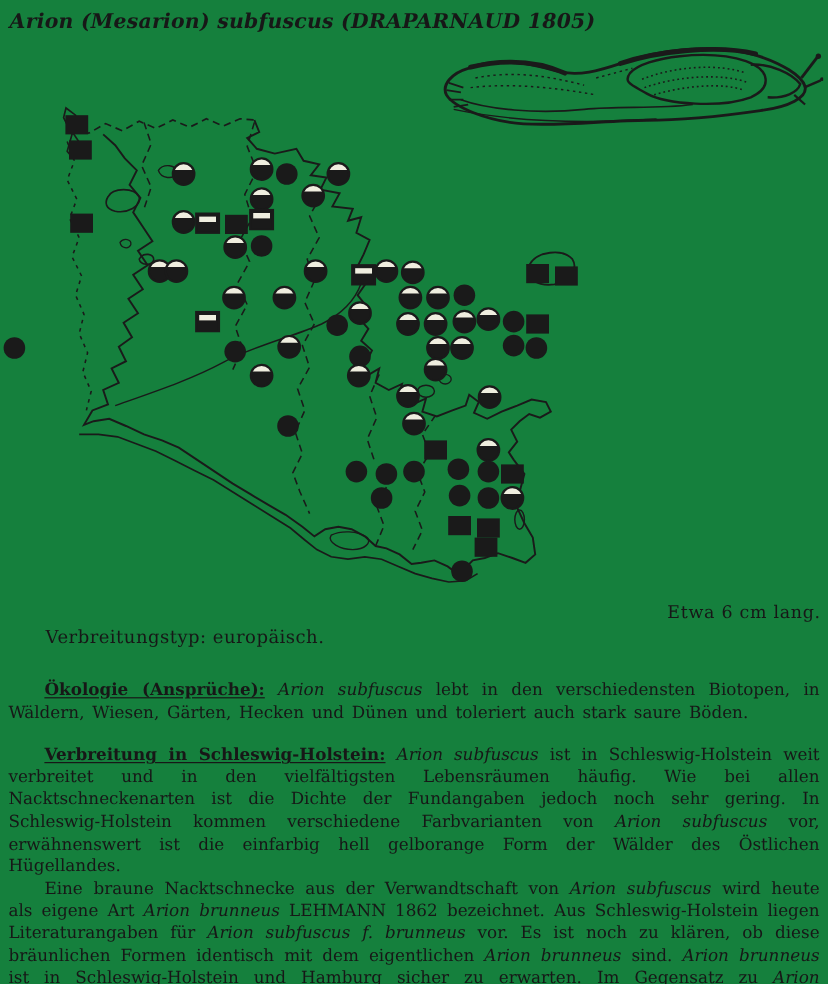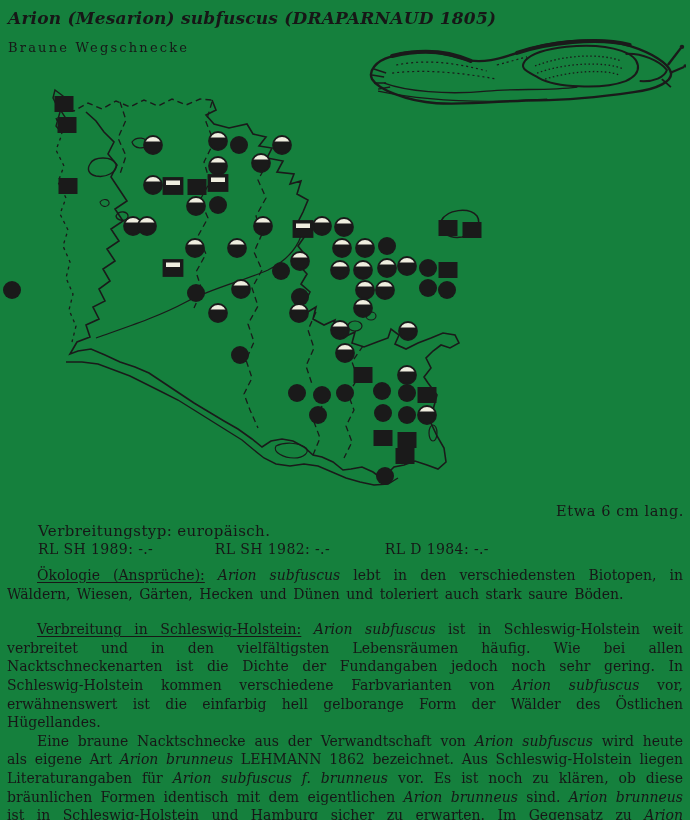--- a/index.html
+++ b/index.html
@@ -13,32 +13,31 @@
   .size-note{position:absolute;right:6px;top:503px;font-size:14.5px;letter-spacing:.6px;white-space:nowrap;text-align:right;}
   .dist-type{position:absolute;left:38px;top:522px;font-size:15px;letter-spacing:.4px;}
   .rl-line{position:absolute;left:38px;top:541px;font-size:14px;letter-spacing:.4px;white-space:nowrap;}
   .rl-line .rl-item{display:inline-block;}
   .rl-line .rl-item:nth-child(1){width:172px;}
   .rl-line .rl-item:nth-child(2){width:165px;}
   .text-block{position:absolute;left:7px;top:566px;width:676px;text-align:justify;
               font-size:14px;line-height:18.6px;word-spacing:2px;}
   .para{margin:0;text-indent:30px;}
   .para.gap{margin-bottom:17px;}
-  .seg-label{font-weight:normal;text-decoration:underline;text-underline-offset:2px;}
+  .seg-label{font-weight:bold;text-decoration:underline;text-underline-offset:2px;}
   .seg-italic{font-style:italic;}
   svg{display:block;}
   .ink-line{stroke:#1a1a1a;fill:none;}
 </style>
 </head>
 <body>
 
 <div class="page">
 
   <div class="title">Arion (Mesarion) subfuscus (DRAPARNAUD 1805)</div>
-  <div class="subtitle">Braune Wegschnecke</div>
 
   <div class="slug-wrap">
     <svg width="320" height="98" viewBox="0 0 318 96">
       <path class="ink-line" stroke-width="2.4" d="M 6,58 C 2,50 10,40 24,36 C 44,28 70,30 96,38 C 120,45 142,34 166,27 C 192,20 232,16 262,25 C 284,32 300,42 303,51 C 305,60 290,68 266,71 C 238,75 206,79 172,79 C 140,79 104,84 70,82 C 40,80 12,68 6,58 Z"></path>
       <path class="ink-line" stroke-width="4" stroke-linecap="round" d="M 26,35 C 60,27 86,32 104,40"></path>
       <path class="ink-line" stroke-width="4" stroke-linecap="round" d="M 150,32 C 180,22 230,16 262,24"></path>
       <path class="ink-line" stroke-width="2" d="M 158,40 C 170,26 224,20 254,30 C 274,37 276,52 258,60 C 234,69 188,66 172,57 C 160,50 152,48 158,40 Z"></path>
       <path class="ink-line" stroke-width="1.3" stroke-dasharray="1.5 2.5" d="M 168,45 C 196,34 232,32 254,40"></path>
       <path class="ink-line" stroke-width="1.3" stroke-dasharray="1.5 2.5" d="M 170,52 C 198,42 236,40 256,48"></path>
       <path class="ink-line" stroke-width="1.3" stroke-dasharray="1.5 2.5" d="M 178,58 C 204,50 236,48 252,54"></path>
@@ -369,25 +368,20 @@
           <g>
             <circle cx="385" cy="388" r="9" fill="#1a1a1a"></circle>
           </g>
         </g>
     </svg>
   </div>
 
   <div class="size-note">Etwa 6 cm lang.</div>
   <div class="dist-type">Verbreitungstyp: europäisch.</div>
 
-  <div class="rl-line">
-    <span class="rl-item">RL SH 1989: -.-</span>
-    <span class="rl-item">RL SH 1982: -.-</span>
-    <span class="rl-item">RL D 1984: -.-</span>
-  </div>
 
   <div class="text-block">
       <p class="para gap"><span class="seg-label">Ökologie (Ansprüche):</span><span class="seg-normal"> </span><span class="seg-italic">Arion subfuscus</span><span class="seg-normal"> lebt in den verschiedensten Biotopen, in Wäldern, Wiesen, Gärten, Hecken und Dünen und toleriert auch stark saure Böden.</span></p>
       <p class="para"><span class="seg-label">Verbreitung in Schleswig-Holstein:</span><span class="seg-normal"> </span><span class="seg-italic">Arion subfuscus</span><span class="seg-normal"> ist in Schleswig-Holstein weit verbreitet und in den vielfältigsten Lebensräumen häufig. Wie bei allen Nacktschneckenarten ist die Dichte der Fundangaben jedoch noch sehr gering. In Schleswig-Holstein kommen verschiedene Farbvarianten von </span><span class="seg-italic">Arion subfuscus</span><span class="seg-normal"> vor, erwähnenswert ist die einfarbig hell gelborange Form der Wälder des Östlichen Hügellandes.</span></p>
       <p class="para"><span class="seg-normal">Eine braune Nacktschnecke aus der Verwandtschaft von </span><span class="seg-italic">Arion subfuscus</span><span class="seg-normal"> wird heute als eigene Art </span><span class="seg-italic">Arion brunneus</span><span class="seg-normal"> LEHMANN 1862 bezeichnet. Aus Schleswig-Holstein liegen Literaturangaben für </span><span class="seg-italic">Arion subfuscus f. brunneus</span><span class="seg-normal"> vor. Es ist noch zu klären, ob diese bräunlichen Formen identisch mit dem eigentlichen </span><span class="seg-italic">Arion brunneus</span><span class="seg-normal"> sind. </span><span class="seg-italic">Arion brunneus</span><span class="seg-normal"> ist in Schleswig-Holstein und Hamburg sicher zu erwarten. Im Gegensatz zu </span><span class="seg-italic">Arion subfuscus</span></p>
     </div>
 
 </div>
 
 </body></html>

